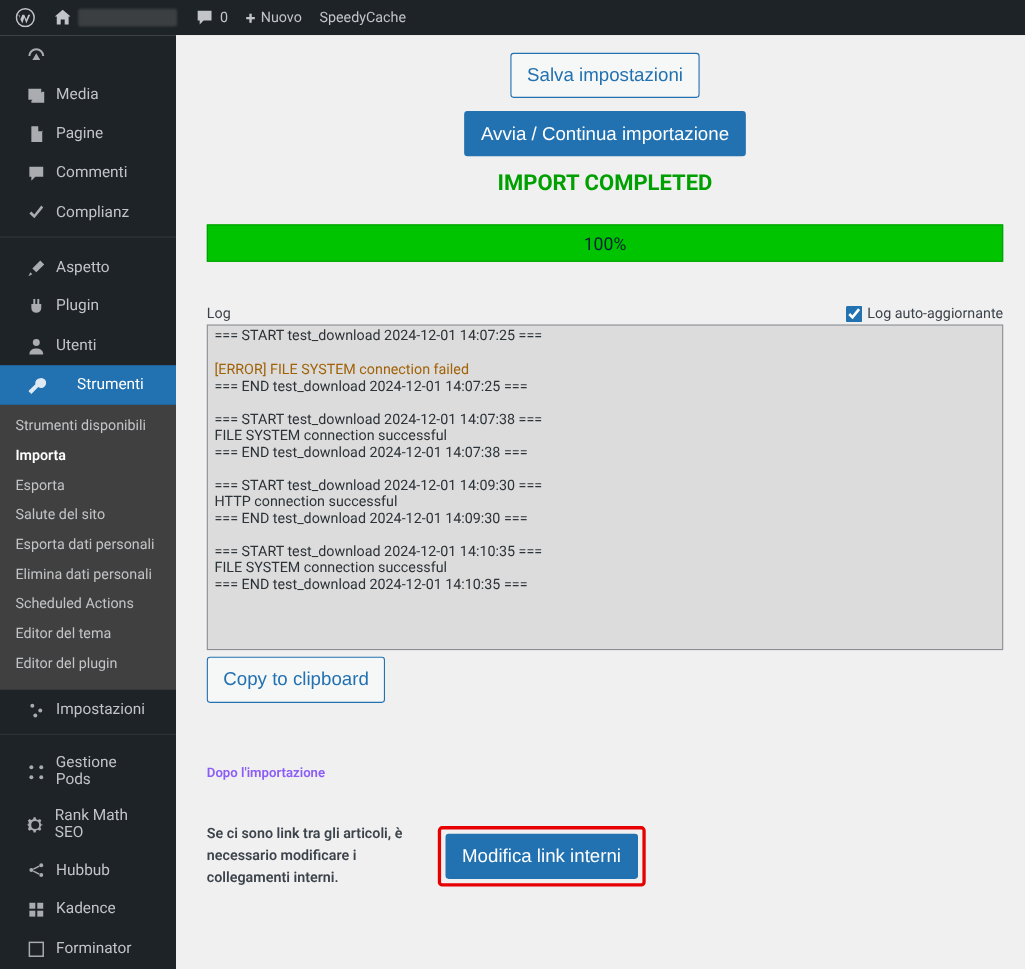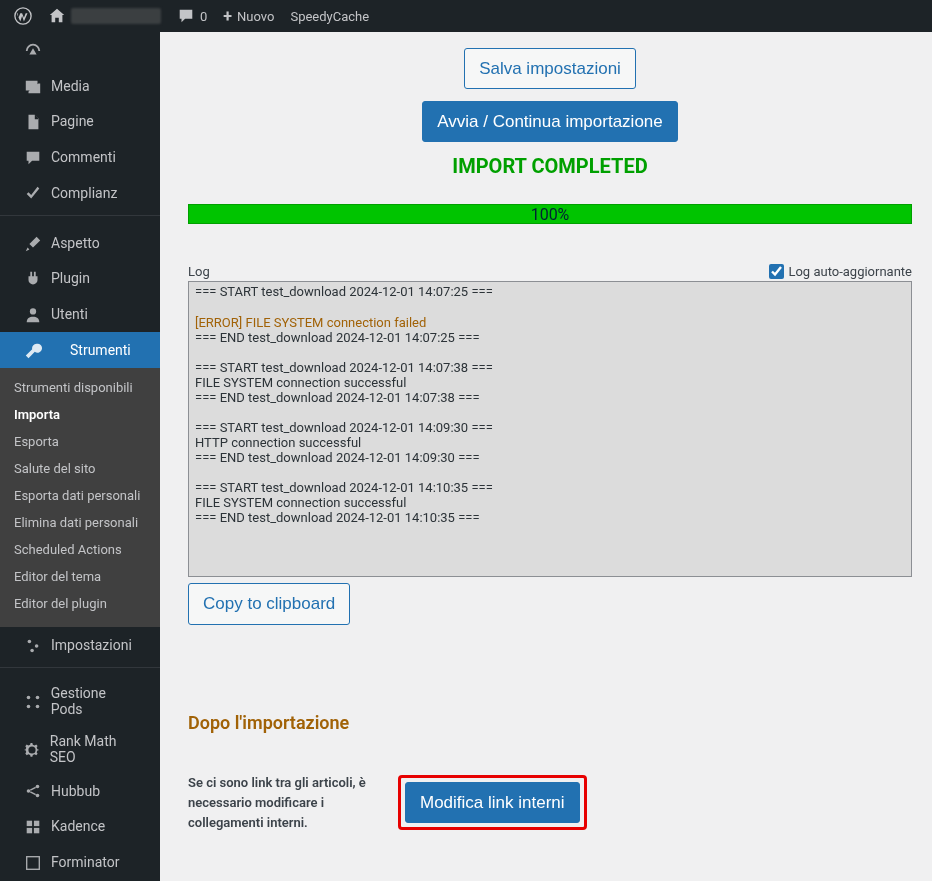--- a/index.html
+++ b/index.html
@@ -105,21 +105,21 @@
   .import-completed {
     text-align:center;
     color: #00a000;
     font-weight: 700;
     font-size: 20px;
     margin: 8px 0 26px;
   }
   .progress-wrap {
     border: 1px solid #00a000;
     background: #00c400;
-    height: 20px;
+    height: 34px;
     display:flex; align-items:center; justify-content:center;
     color:#023;
     font-size: 16px;
     margin-bottom: 40px;
   }
   .log-heading-row {
     display:flex; align-items:center; justify-content:space-between;
     margin-bottom: 2px;
   }
   .log-heading-row .label { font-size:13px; }
@@ -132,24 +132,24 @@
     overflow: auto;
     font-size: 13px;
     padding: 2px 6px;
     white-space: pre;
     color: #2c3338;
     position: relative;
   }
   .log-box .err { color: #a16207; margin-top: 16px; }
   .copy-row { margin-top: 6px; }
   .after-title {
-    font-size: 18px;
-    color: #a16207;
+    font-size: 12px;
+    color: #8b5cf6;
     font-weight: 600;
-    margin-top: 87px;
+    margin-top: 56px;
     margin-bottom: 40px;
   }
   .after-row {
     display:flex; align-items:center; 
   }
   .after-text { max-width: 210px; font-weight:600; font-size:13px; line-height:1.55; }
   .highlight-ring {
     padding: 4px;
     border: 3px solid #e70000;
     border-radius: 4px;

